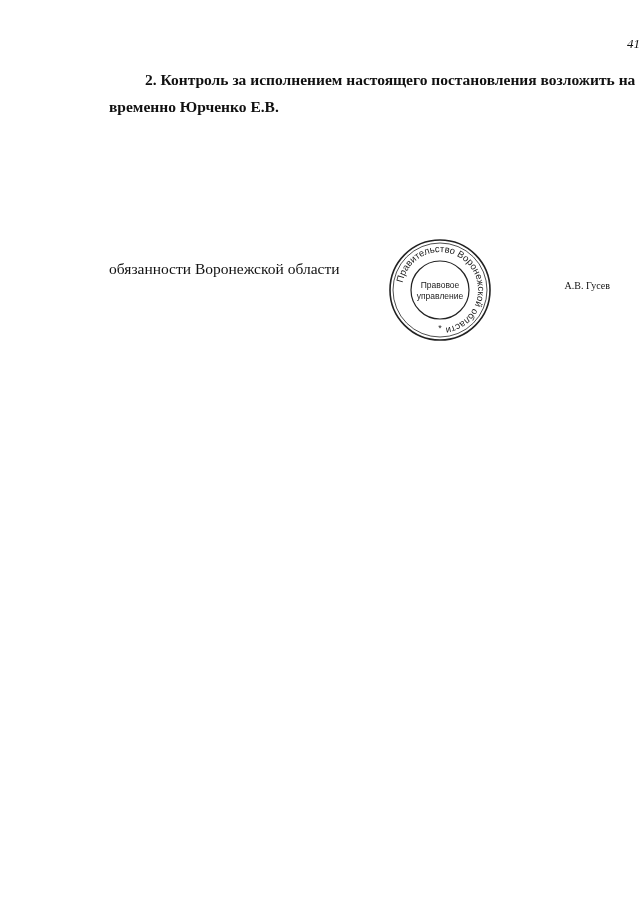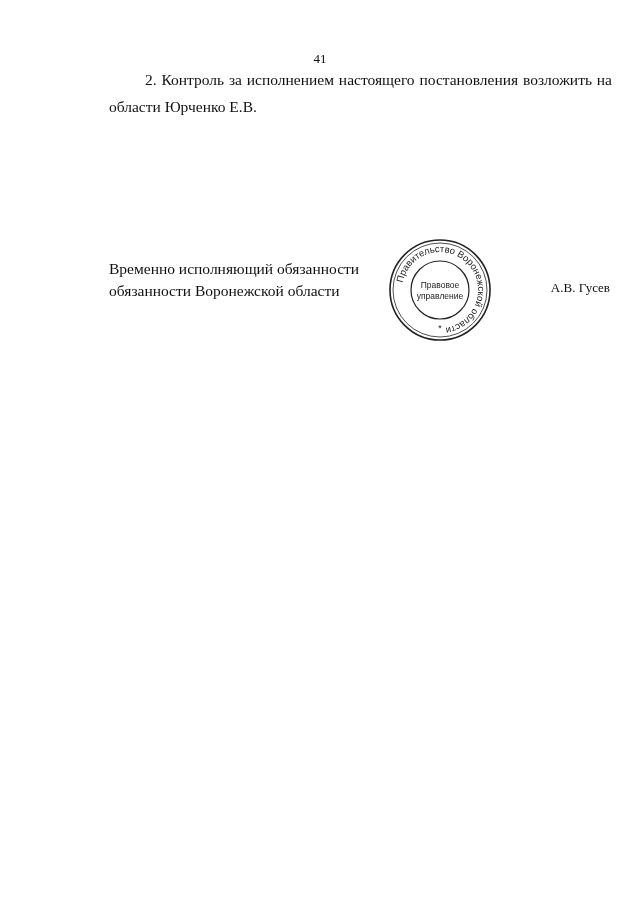--- a/index.html
+++ b/index.html
@@ -1,38 +1,37 @@
 <!DOCTYPE html>
 <html><head>
 <meta charset="utf-8">
 <style>
   html, body { margin:0; padding:0; background:#ffffff; }
   body { width:640px; height:903px; position:relative; overflow:hidden;
          font-family:"Liberation Serif", "DejaVu Serif", serif; color:#111; }
-  .pnum { position:absolute; top:51px; left:0; width:100%; text-align:center; font-size:13px; }
+  .pnum { position:absolute; top:36px; left:0; width:100%; text-align:right; font-size:13px;font-style:italic; }
   .para { position:absolute; left:109px; width:503px; top:66px; font-size:15.5px; line-height:27px; }
-  .line { display:block; white-space:nowrap; text-align:justify; text-align-last:justify; }
+  .line { display:block; white-space:nowrap; text-align:justify; text-align-last:justify;font-weight:bold; }
   .line.last { text-align-last:left; }
   .line.first { text-indent:36px; }
   .sig { position:absolute; left:109px; top:258px; font-size:15.5px; line-height:22px; }
-  .sig-name { position:absolute; right:30px; top:280px; font-size:13px; }
+  .sig-name { position:absolute; right:30px; top:280px; font-size:10px; }
   .stamp { position:absolute; left:388px; top:238px; width:104px; height:104px; }
 </style>
 </head>
 <body>
 
 <div class="pnum">41</div>
 
 <div class="para">
   <span class="line first">2. Контроль за исполнением настоящего постановления возложить на</span>
-  <span class="line last">области Юрченко Е.В.</span>
+  <span class="line last">временно Юрченко Е.В.</span>
 </div>
 
 <div class="sig">
-  <div>Временно исполняющий обязанности</div>
   <div>обязанности Воронежской области</div>
 </div>
 
 <div class="stamp">
   <svg width="104" height="104" viewBox="0 0 104 104">
     <defs>
       <path id="arc" d="M 52 52 m -38 0 a 38 38 0 1 1 76 0 a 38 38 0 1 1 -76 0"></path>
     </defs>
     <circle cx="52" cy="52" r="50" fill="none" stroke="#222" stroke-width="1.6"></circle>
     <circle cx="52" cy="52" r="47" fill="none" stroke="#222" stroke-width="0.8"></circle>

